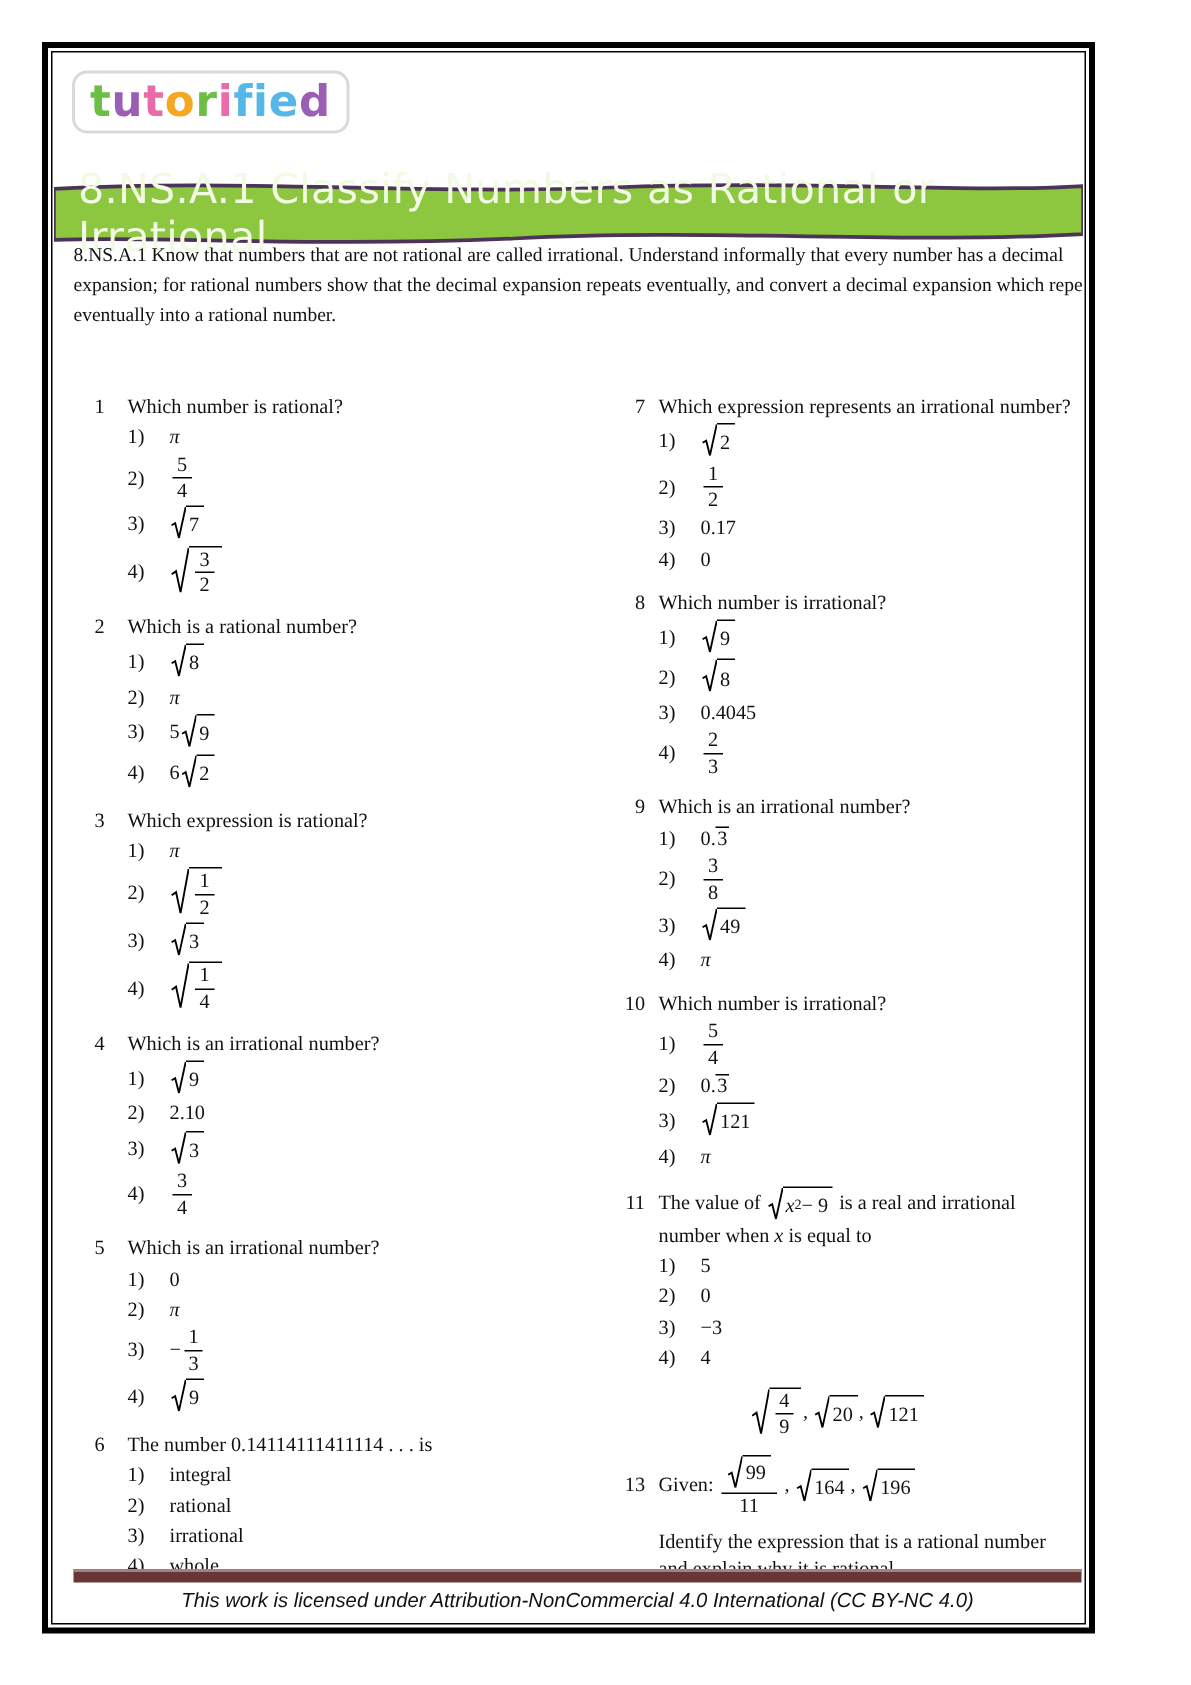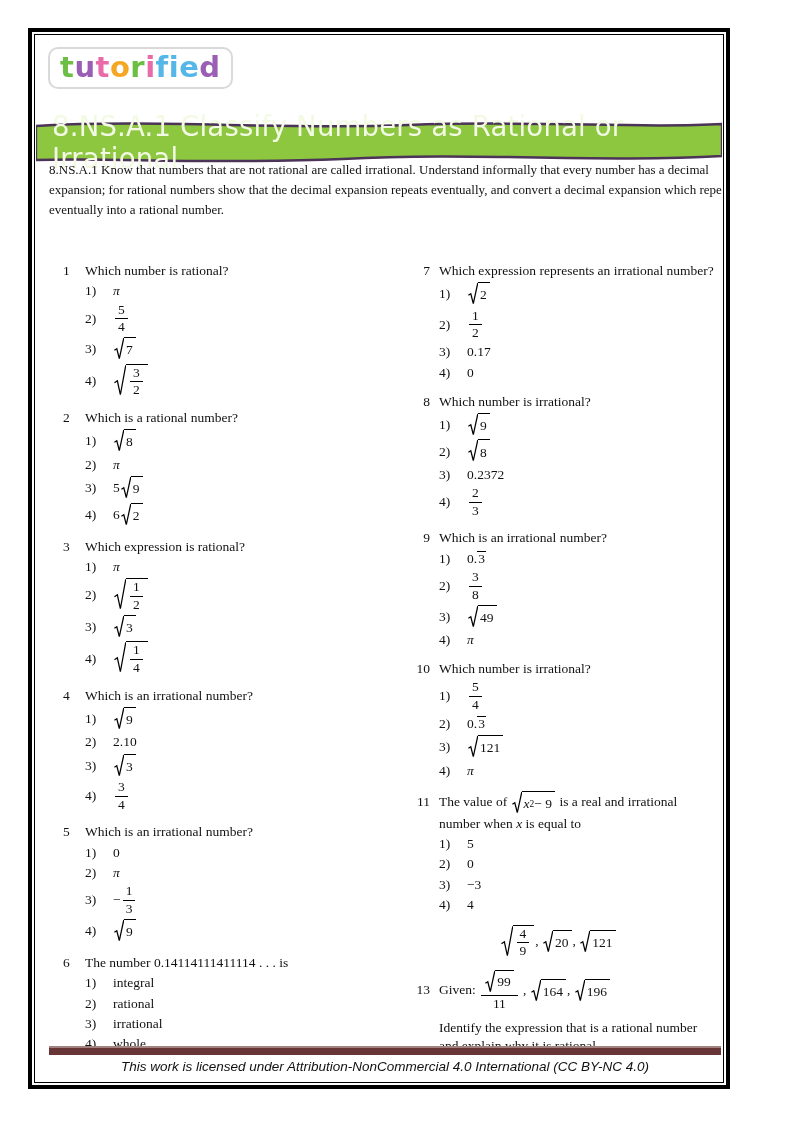--- a/index.html
+++ b/index.html
@@ -393,21 +393,21 @@
                   <span class="sqrt">
                     <svg class="rad" viewBox="0 0 10 24" preserveAspectRatio="none">
                       <path d="M0.4,13.2 L2.8,11.8 L5.3,21.6 L9.8,0.9" fill="none" stroke="#000" stroke-width="1.25" vector-effect="non-scaling-stroke"></path>
                     </svg>
                     <span class="vin">8</span>
                   </span>
                 </span>
               </div>
               <div class="opt">
                 <span class="onum">3)</span>
-                <span class="oval">0.2372</span>
+                <span class="oval">0.4045</span>
               </div>
               <div class="opt">
                 <span class="onum">4)</span>
                 <span class="oval">
                   <span class="frac">
                     <span class="num">2</span>
                     <span class="den">3</span>
                   </span>
                 </span>
               </div>

